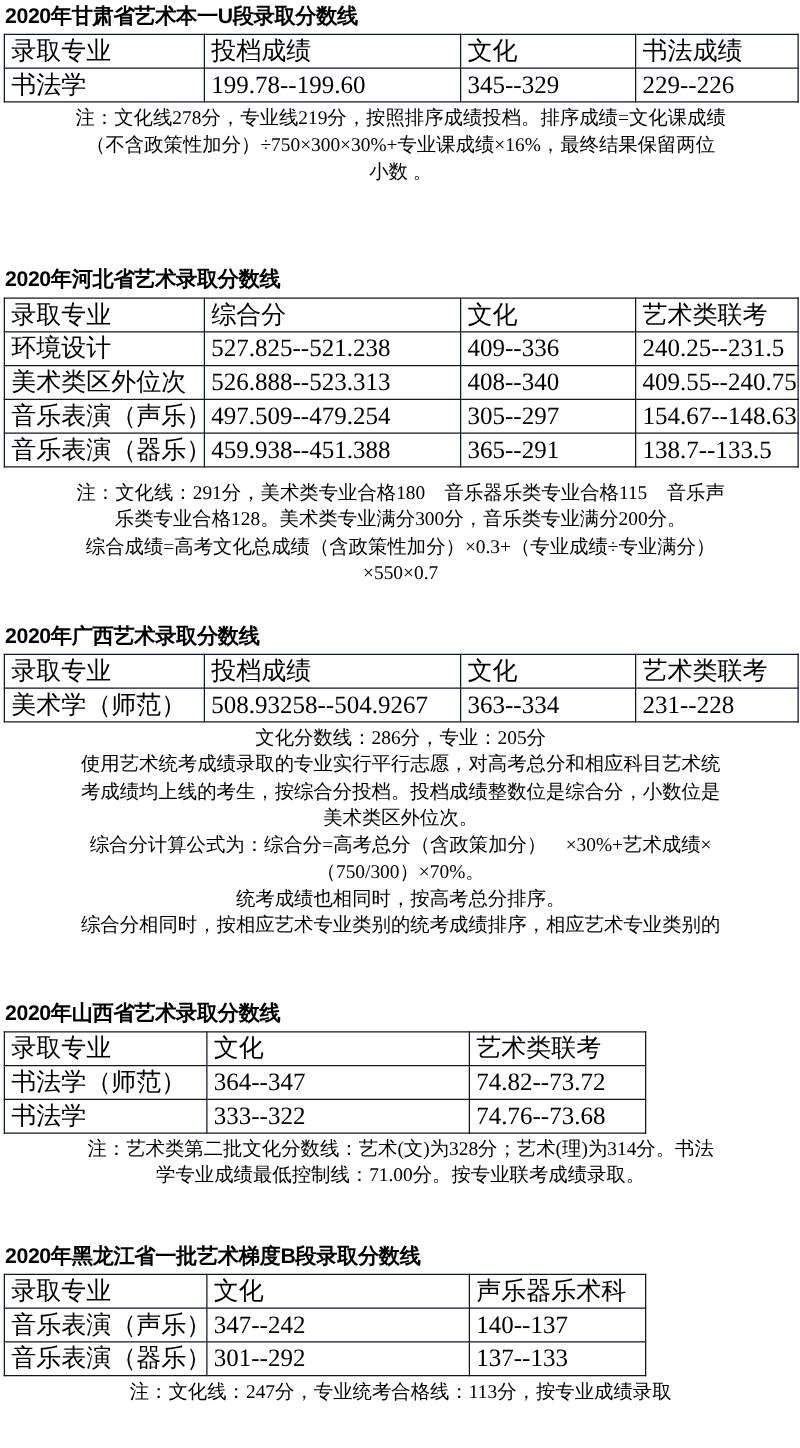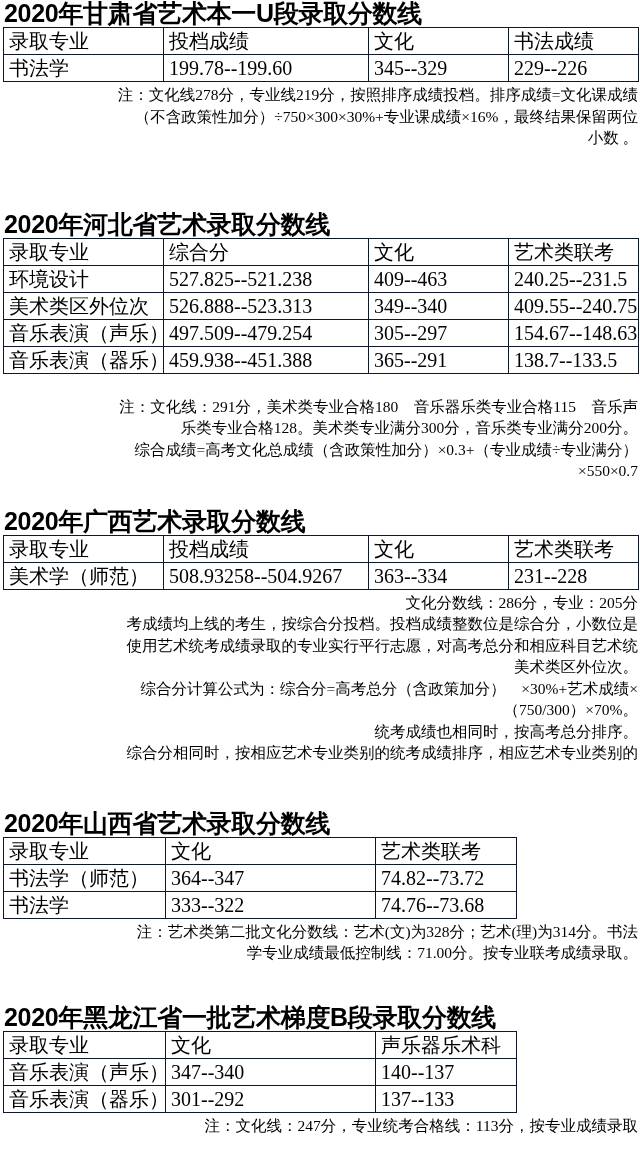--- a/index.html
+++ b/index.html
@@ -19,21 +19,21 @@
     width: 640px;
     box-sizing: border-box;
     padding: 0 2px;
   }
   .section {
     width: 100%;
   }
   .sec-title {
     font-family: "Liberation Sans", "DejaVu Sans", sans-serif;
     font-weight: bold;
-    font-size: 25px;
+    font-size: 17px;
     line-height: 26px;
     letter-spacing: -0.3px;
     white-space: nowrap;
     margin: 0 0 1px 2px;
   }
   table.score {
     border-collapse: collapse;
     table-layout: fixed;
     margin: 0 0 0 1px;
     border: 1.6px solid #000;
@@ -48,21 +48,21 @@
     vertical-align: middle;
     white-space: nowrap;
     overflow: hidden;
   }
   table.w4 { width: 635px; }
   table.w3 { width: 513px; }
   .note {
     font-size: 15.5px;
     line-height: 21.5px;
     margin: 2px 0 0 1px;
-    text-align: right;
+    text-align: center;
   }
   .note div { white-space: nowrap; }
   .gap-lg { height: 62px; }
   .gap-md { height: 26px; }
   .gap-xl { height: 46px; }
   .spacer-heilong { height: 40px; }
 </style>
 </head>
 <body>
 
@@ -113,44 +113,44 @@
       <tbody>
         <tr>
           <td>录取专业</td>
           <td>综合分</td>
           <td>文化</td>
           <td>艺术类联考</td>
         </tr>
         <tr>
           <td>环境设计</td>
           <td>527.825--521.238</td>
-          <td>409--463</td>
+          <td>409--336</td>
           <td>240.25--231.5</td>
         </tr>
         <tr>
           <td>美术类区外位次</td>
           <td>526.888--523.313</td>
-          <td>349--340</td>
+          <td>408--340</td>
           <td>409.55--240.75</td>
         </tr>
         <tr>
           <td>音乐表演（声乐）</td>
           <td>497.509--479.254</td>
           <td>305--297</td>
           <td>154.67--148.63</td>
         </tr>
         <tr>
           <td>音乐表演（器乐）</td>
           <td>459.938--451.388</td>
           <td>365--291</td>
           <td>138.7--133.5</td>
         </tr>
       </tbody>
     </table>
-    <div class="note" style="margin-top:22px">
+    <div class="note" style="margin-top:10px">
       <div>注：文化线：291分，美术类专业合格180　音乐器乐类专业合格115　音乐声</div>
       <div>乐类专业合格128。美术类专业满分300分，音乐类专业满分200分。</div>
       <div>综合成绩=高考文化总成绩（含政策性加分）×0.3+（专业成绩÷专业满分）</div>
       <div>×550×0.7</div>
     </div>
   </div>
 
   <div class="gap-md"></div>
 
   <div class="section">
@@ -172,22 +172,22 @@
         <tr>
           <td>美术学（师范）</td>
           <td>508.93258--504.9267</td>
           <td>363--334</td>
           <td>231--228</td>
         </tr>
       </tbody>
     </table>
     <div class="note">
       <div>文化分数线：286分，专业：205分</div>
+      <div>使用艺术统考成绩录取的专业实行平行志愿，对高考总分和相应科目艺术统</div>
       <div>考成绩均上线的考生，按综合分投档。投档成绩整数位是综合分，小数位是</div>
-      <div>使用艺术统考成绩录取的专业实行平行志愿，对高考总分和相应科目艺术统</div>
       <div>美术类区外位次。</div>
       <div>综合分计算公式为：综合分=高考总分（含政策加分）　×30%+艺术成绩×</div>
       <div>（750/300）×70%。</div>
       <div>统考成绩也相同时，按高考总分排序。</div>
       <div>综合分相同时，按相应艺术专业类别的统考成绩排序，相应艺术专业类别的</div>
     </div>
   </div>
 
   <div class="gap-xl"></div>
 
@@ -234,21 +234,21 @@
           <col style="width:141px">
         </colgroup>
       <tbody>
         <tr>
           <td>录取专业</td>
           <td>文化</td>
           <td>声乐器乐术科</td>
         </tr>
         <tr>
           <td>音乐表演（声乐）</td>
-          <td>347--340</td>
+          <td>347--242</td>
           <td>140--137</td>
         </tr>
         <tr>
           <td>音乐表演（器乐）</td>
           <td>301--292</td>
           <td>137--133</td>
         </tr>
       </tbody>
     </table>
     <div class="note">

